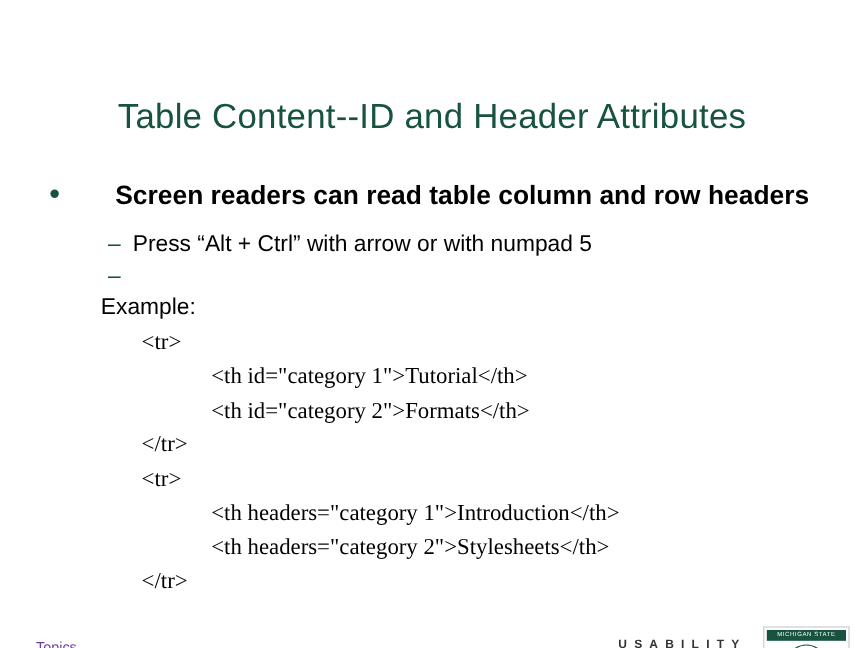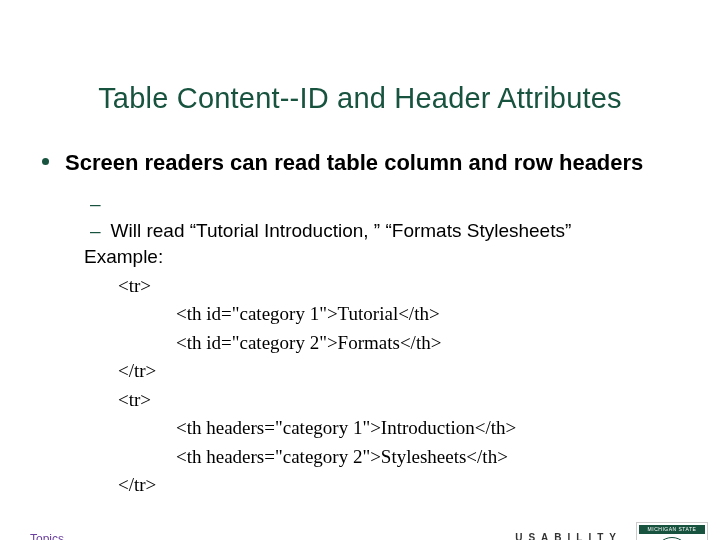--- a/index.html
+++ b/index.html
@@ -26,20 +26,21 @@
     font-size: 29px;
     font-weight: 400;
     text-align: center;
     margin: 10px 0 34px 0;
     letter-spacing: 0.2px;
   }
   .bullet-row {
     display: flex;
     align-items: flex-start;
     margin-left: 2px;
+    gap: 31px;
   }
   .bullet-dot {
     width: 7px;
     height: 7px;
     background: #17533f;
     border-radius: 50%;
     margin-top: 9px;
     margin-right: 16px;
     flex: 0 0 auto;
   }
@@ -182,24 +183,24 @@
   <div class="title">Table Content--ID and Header Attributes</div>
 
   <div class="bullet-row">
     <div class="bullet-dot"></div>
     <div class="bullet-text">Screen readers can read table column and row headers</div>
   </div>
 
   <div class="sub-list">
     <div class="sub-item">
       <span class="dash">–</span>
+      <span>Press “Alt + Ctrl” with arrow or with numpad 5</span>
     </div>
     <div class="sub-item">
       <span class="dash">–</span>
-      <span>Will read “Tutorial Introduction, ” “Formats Stylesheets”</span>
     </div>
   </div>
 
   <div class="example">Example:</div>
 
   <div class="code-block">
     <div class="l0">&lt;tr&gt;</div>
     <div class="l1">&lt;th id="category 1"&gt;Tutorial&lt;/th&gt;</div>
     <div class="l1">&lt;th id="category 2"&gt;Formats&lt;/th&gt;</div>
     <div class="l0">&lt;/tr&gt;</div>

